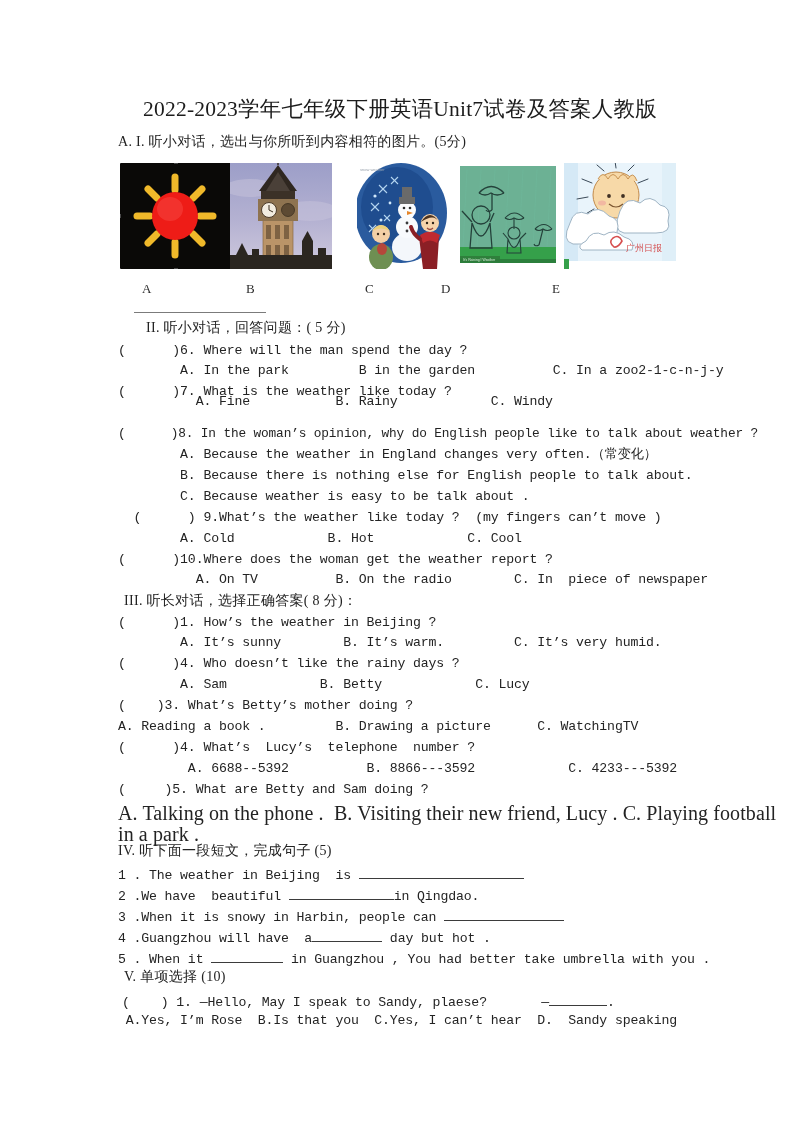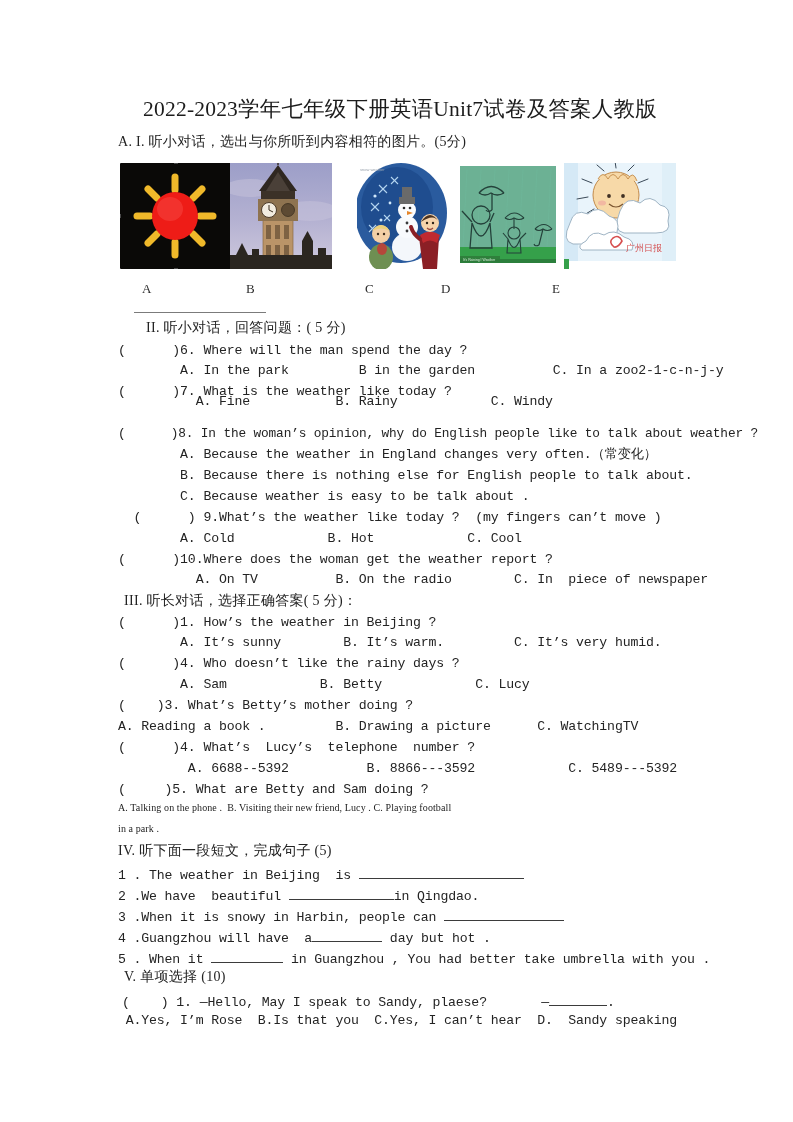--- a/index.html
+++ b/index.html
@@ -46,21 +46,21 @@
     font-family: "Liberation Mono", "DejaVu Sans Mono", monospace;
     letter-spacing: -0.15px;
   }
   .ln.cn {
     font-family: "Liberation Serif", "DejaVu Serif", serif;
     font-size: 14px;
     letter-spacing: 0.3px;
   }
   .ln.ser {
     font-family: "Liberation Serif", "DejaVu Serif", serif;
-    font-size: 10px;
+    font-size: 20px;
     letter-spacing: 0.1px;
   }
   
   .pic-strip {
     position: absolute;
     left: 120px;
     top: 163px;
     width: 560px;
     height: 106px;
   }
@@ -362,30 +362,30 @@
   <div class="ln" style="left:118px; top:395px;">          A. Fine           B. Rainy            C. Windy</div>
   <div class="ln" style="left:118px; top:427px; font-size:12.8px;">(      )8. In the woman’s opinion, why do English people like to talk about weather ?</div>
   <div class="ln" style="left:118px; top:448px;">        A. Because the weather in England changes very often.（常变化）</div>
   <div class="ln" style="left:118px; top:469px;">        B. Because there is nothing else for English people to talk about.</div>
   <div class="ln" style="left:118px; top:490px;">        C. Because weather is easy to be talk about .</div>
   <div class="ln" style="left:118px; top:511px;">  (      ) 9.What’s the weather like today ?  (my fingers can’t move )</div>
   <div class="ln" style="left:118px; top:532px;">        A. Cold            B. Hot            C. Cool</div>
   <div class="ln" style="left:118px; top:553px;">(      )10.Where does the woman get the weather report ?</div>
   <div class="ln" style="left:118px; top:573px;">          A. On TV          B. On the radio        C. In  piece of newspaper</div>
 
-  <div class="ln cn" style="left:124px; top:594px;">III. 听长对话，选择正确答案( 5 分)：</div>
+  <div class="ln cn" style="left:124px; top:594px;">III. 听长对话，选择正确答案( 8 分)：</div>
 
   <div class="ln" style="left:118px; top:616px;">(      )1. How’s the weather in Beijing ?</div>
   <div class="ln" style="left:118px; top:636px;">        A. It’s sunny        B. It’s warm.         C. It’s very humid.</div>
   <div class="ln" style="left:118px; top:657px;">(      )4. Who doesn’t like the rainy days ?</div>
   <div class="ln" style="left:118px; top:678px;">        A. Sam            B. Betty            C. Lucy</div>
   <div class="ln" style="left:118px; top:699px;">(    )3. What’s Betty’s mother doing ?</div>
   <div class="ln" style="left:118px; top:720px;">A. Reading a book .         B. Drawing a picture      C. WatchingTV</div>
   <div class="ln" style="left:118px; top:741px;">(      )4. What’s  Lucy’s  telephone  number ?</div>
-  <div class="ln" style="left:118px; top:762px;">         A. 6688--5392          B. 8866---3592            C. 5489---5392</div>
+  <div class="ln" style="left:118px; top:762px;">         A. 6688--5392          B. 8866---3592            C. 4233---5392</div>
   <div class="ln" style="left:118px; top:783px;">(     )5. What are Betty and Sam doing ?</div>
   <div class="ln ser" style="left:118px; top:803px;">A. Talking on the phone .  B. Visiting their new friend, Lucy . C. Playing football</div>
   <div class="ln ser" style="left:118px; top:824px;">in a park .</div>
 
   <div class="ln cn" style="left:118px; top:844px;">IV. 听下面一段短文，完成句子 (5)</div>
 
   <div class="ln" style="left:118px; top:866px;"><span>1 . The weather in Beijing  is </span><span class="blank" style="width:165px;"></span><span></span></div>
 
   <div class="ln" style="left:118px; top:887px;"><span>2 .We have  beautiful </span><span class="blank" style="width:105px;"></span><span>in Qingdao.</span></div>
 

